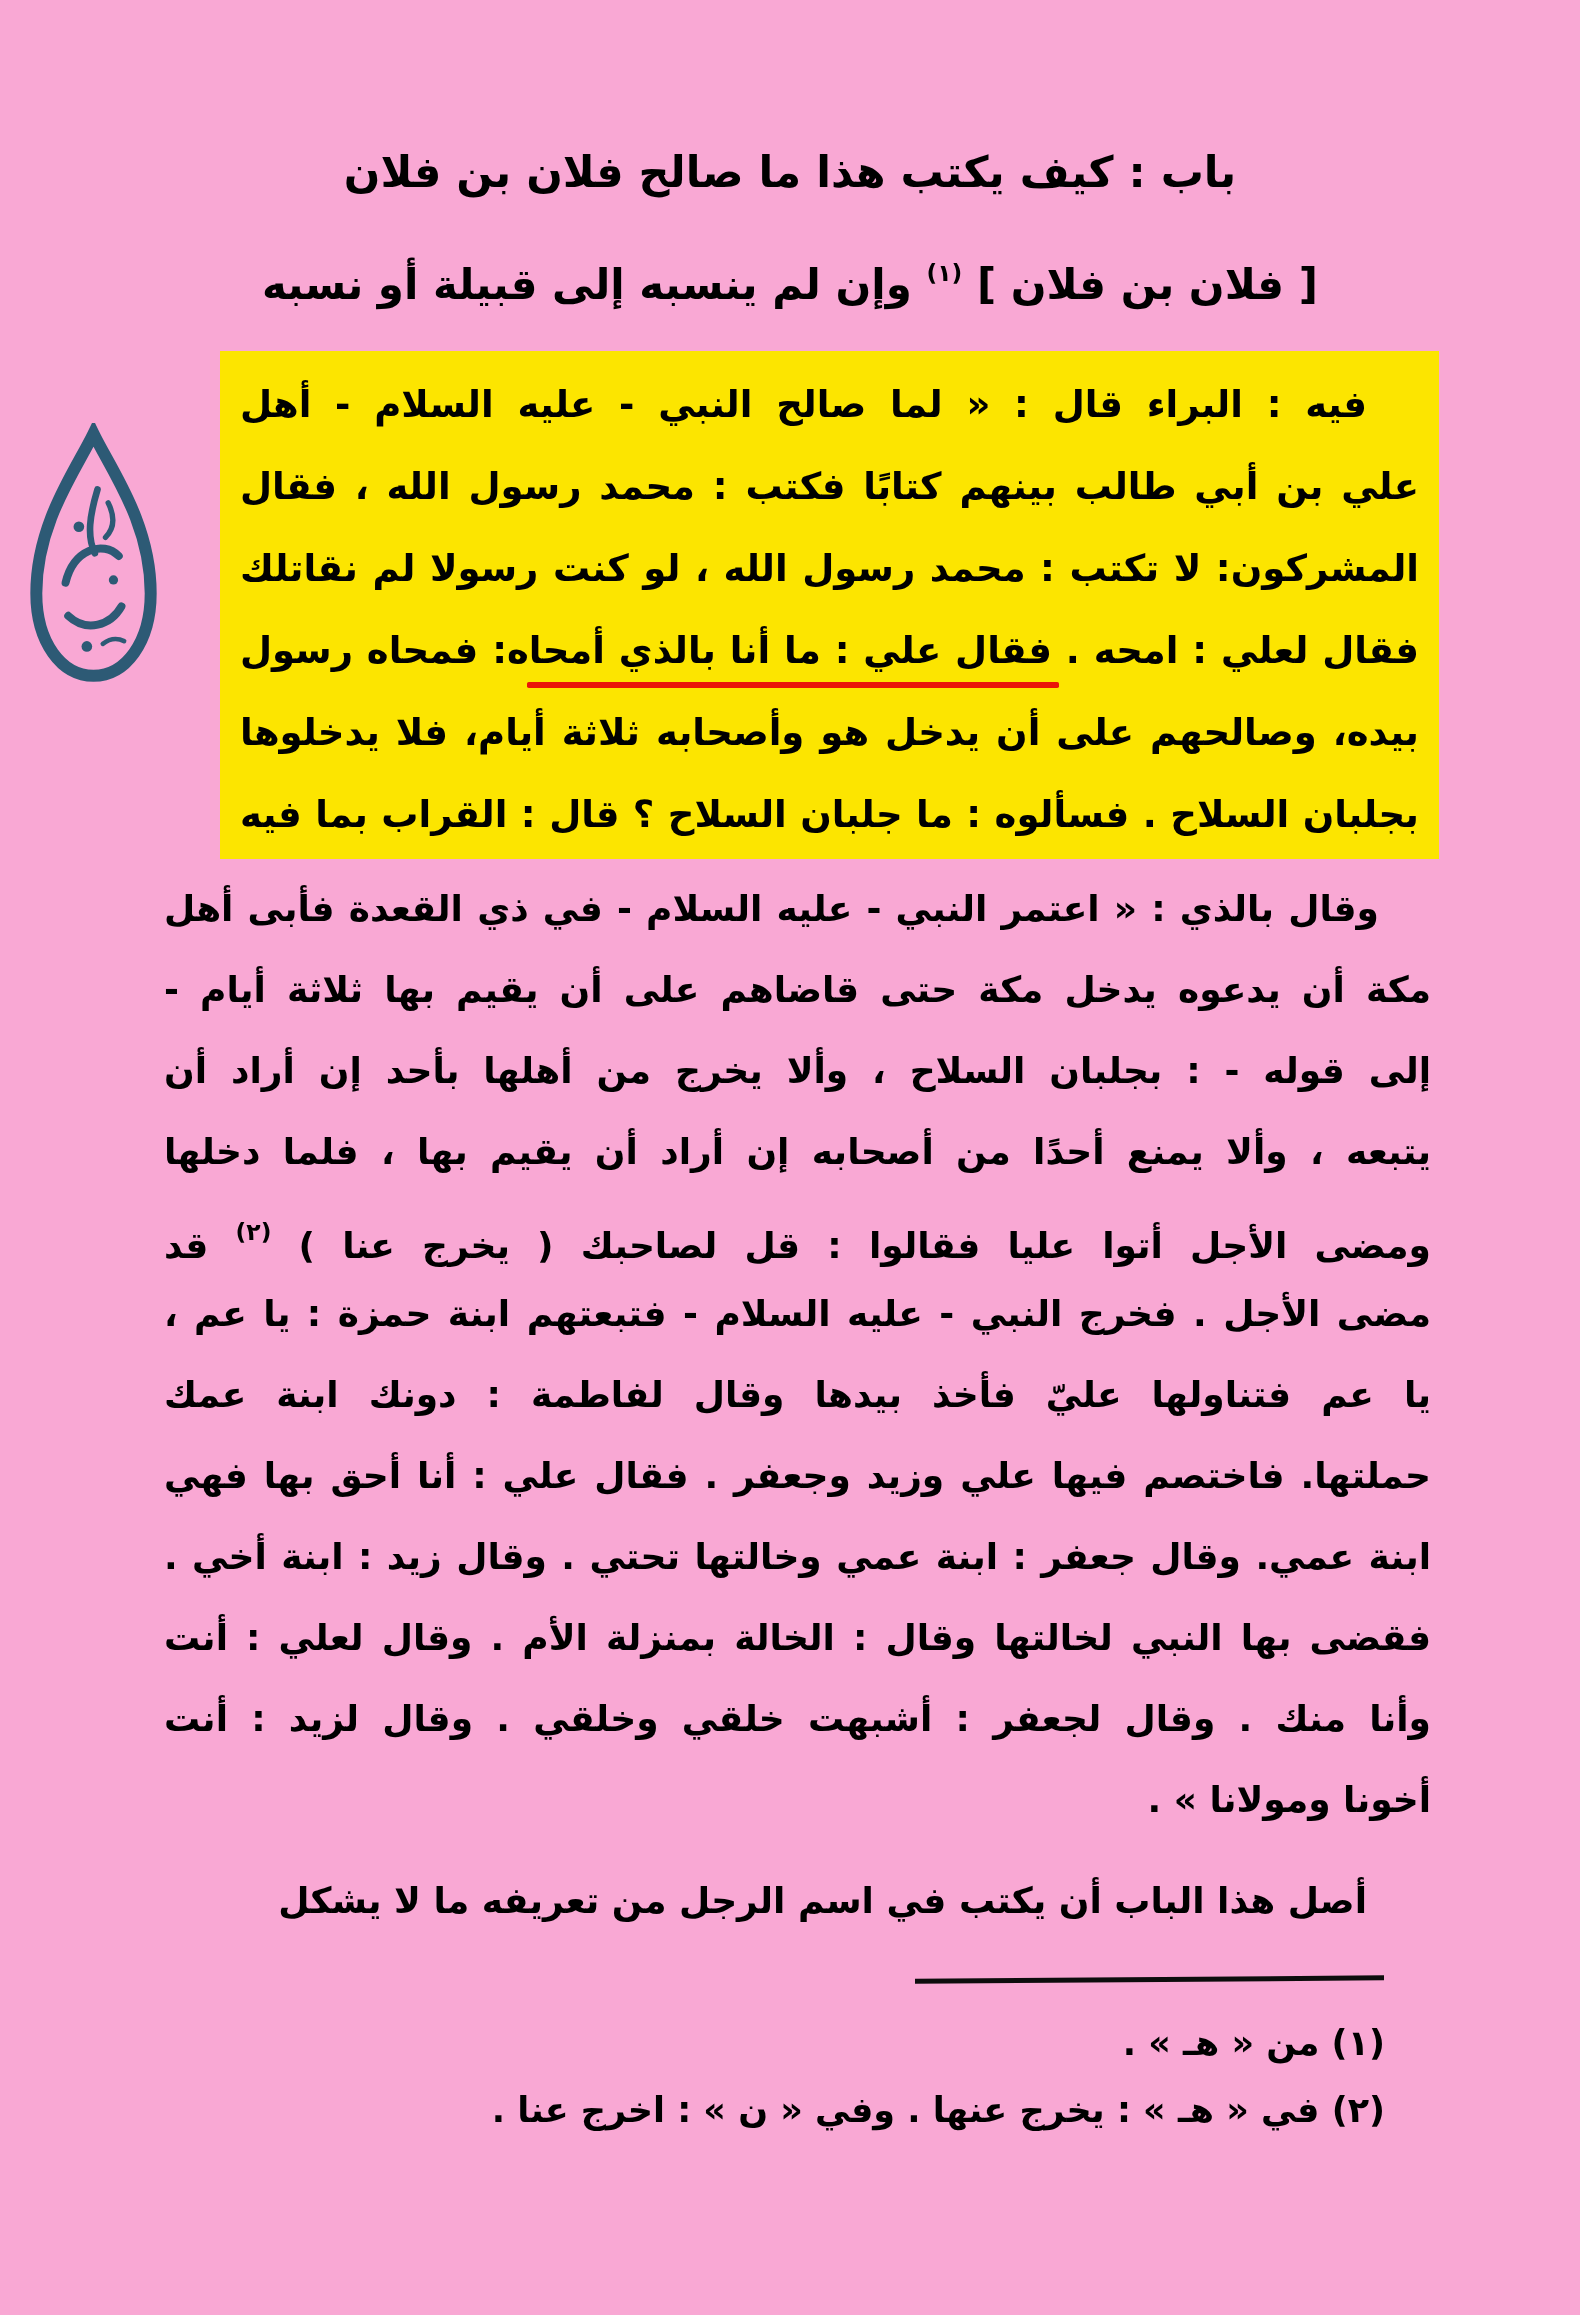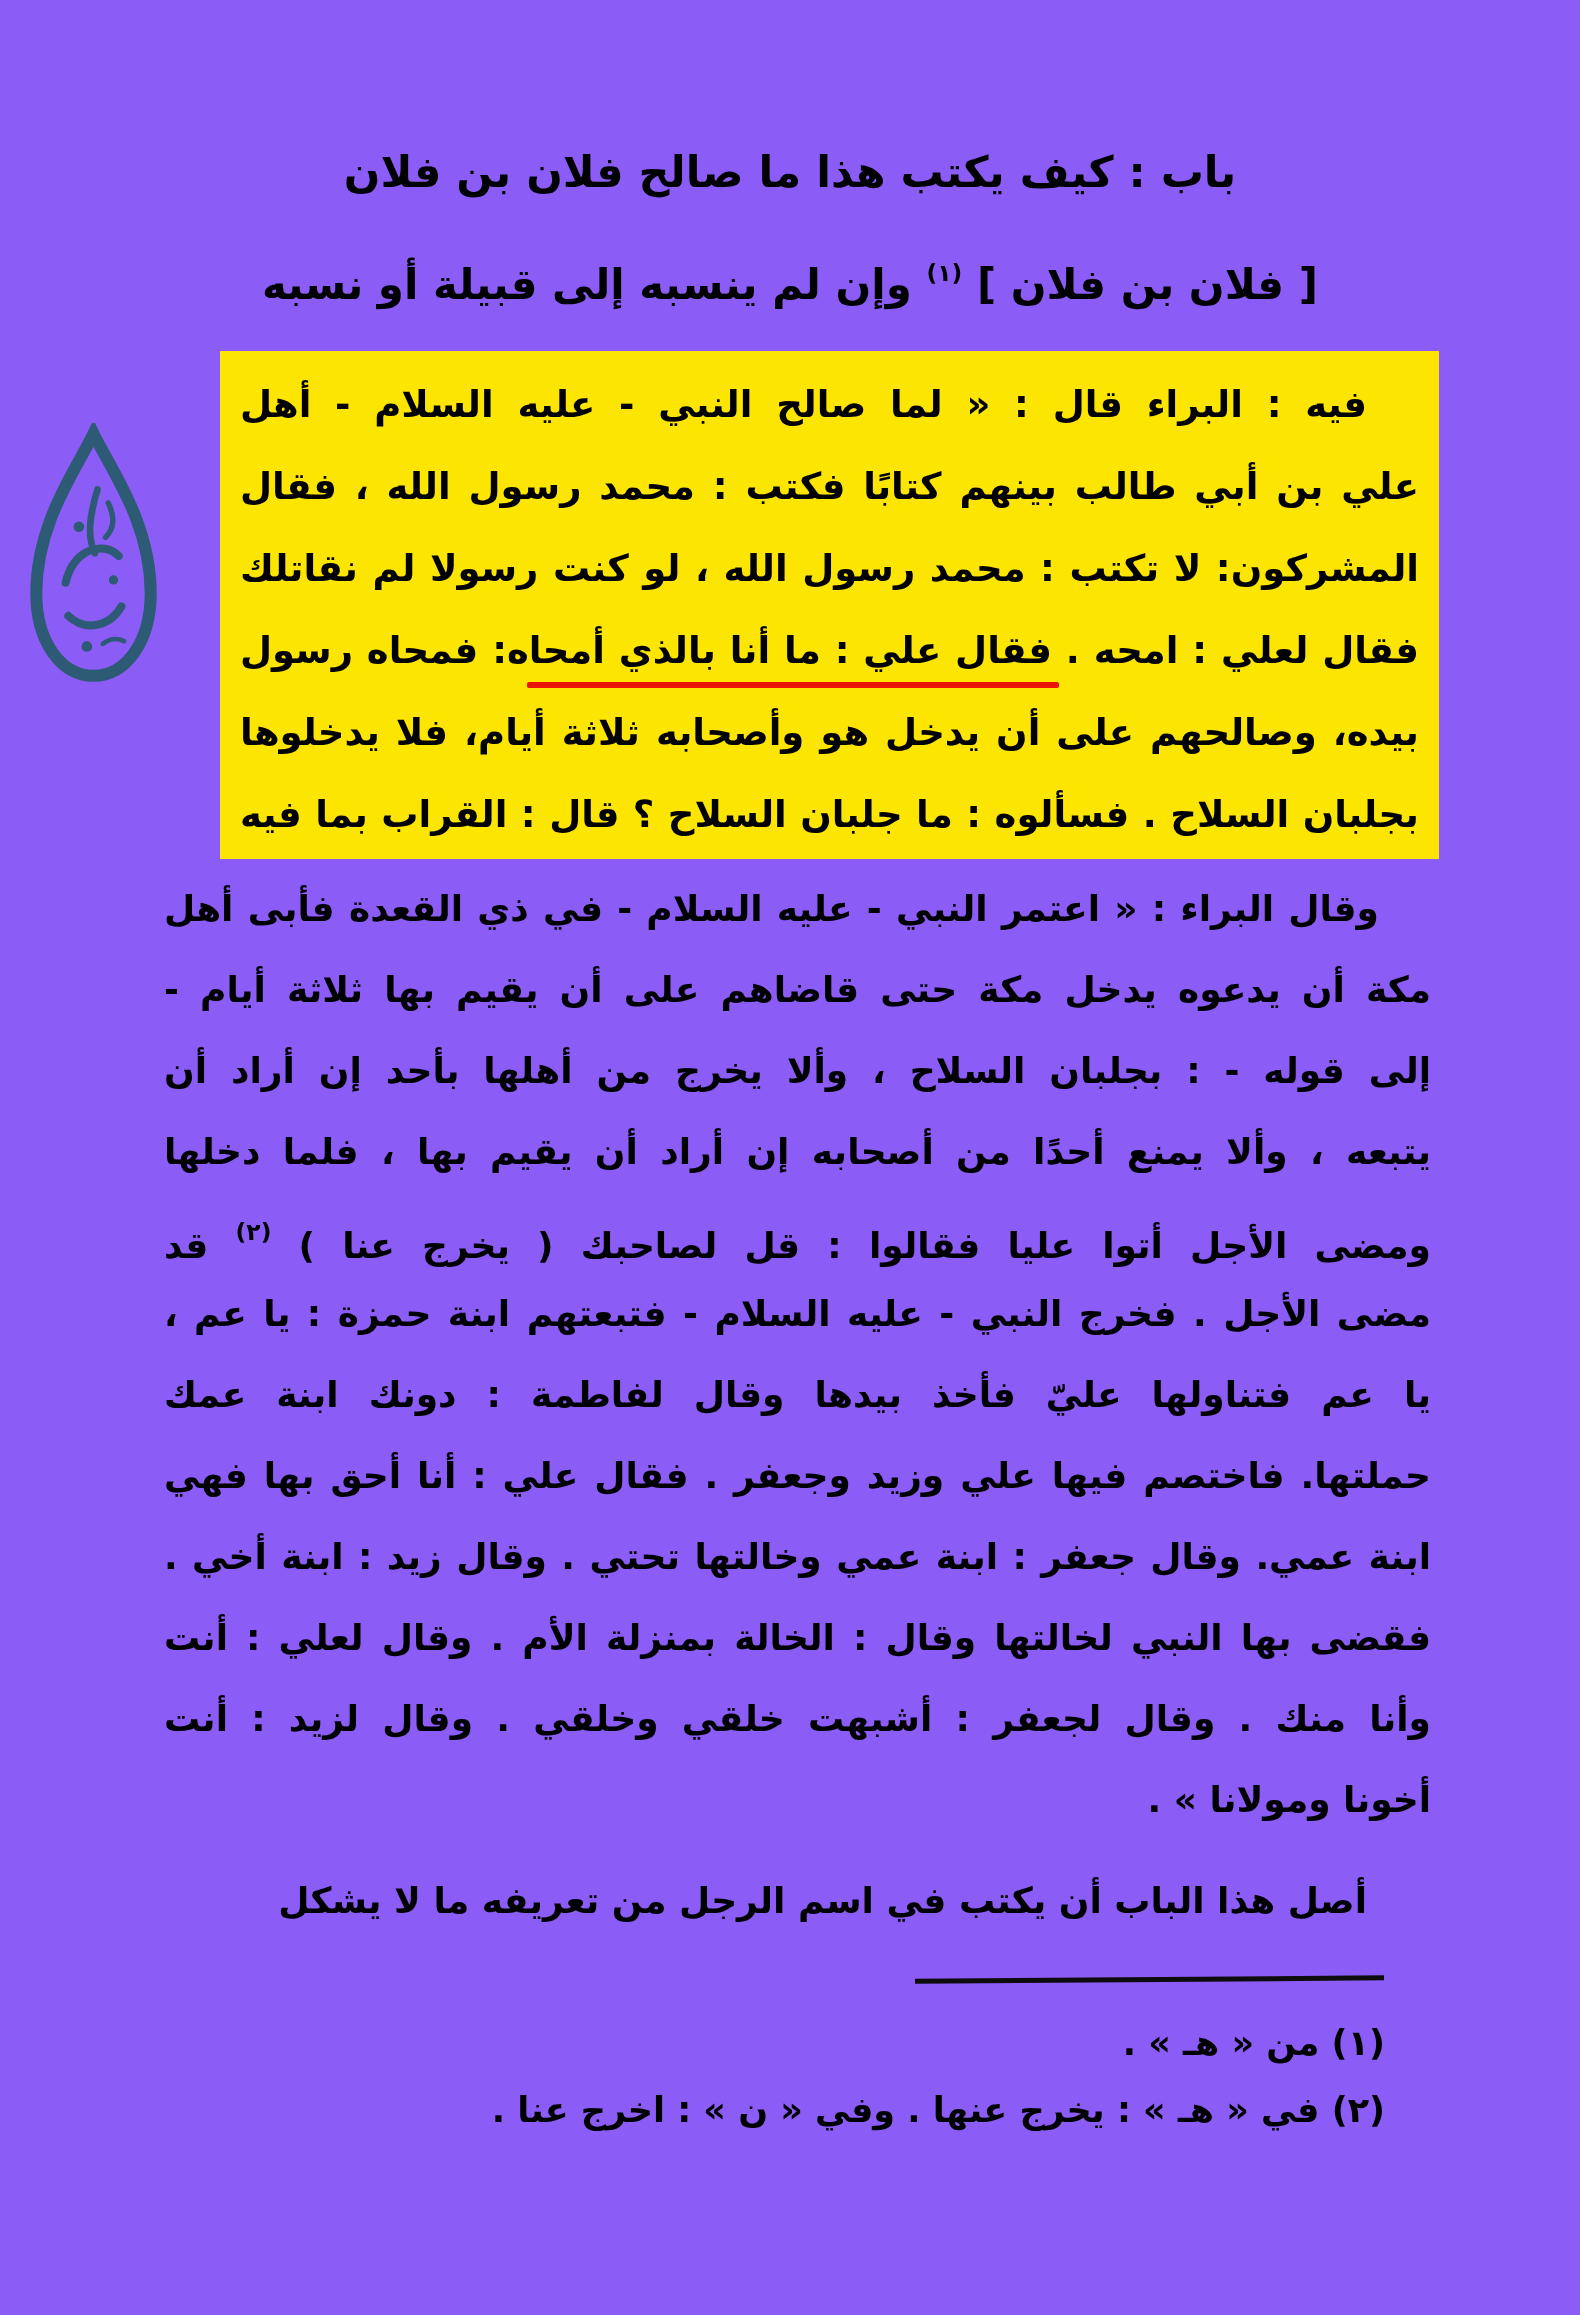--- a/index.html
+++ b/index.html
@@ -1,20 +1,20 @@
 <!DOCTYPE html>
 <html style="font-size:14.5px"><head>
 <meta charset="utf-8">
 <style>
   html,body { margin:0; padding:0; background:#ffffff; }
   .page {
     position: relative;
     width: 1580px;
     height: 2316px;
-    background: #8b5cf6;
+    background: #f9a8d4;
     overflow: hidden;
     font-family: "DejaVu Sans", sans-serif;
     direction: rtl;
     color: #000;
   }
   .title1 {
     position: absolute;
     top: 125px; left: 0; width: 100%;
     text-align: center;
     font-size: 43px; font-weight: bold;
@@ -136,21 +136,21 @@
       <div class="tline"><span>علي بن أبي طالب بينهم كتابًا فكتب : محمد رسول الله ، فقال</span></div>
       <div class="tline"><span>المشركون: لا تكتب : محمد رسول الله ، لو كنت رسولا لم نقاتلك .</span></div>
       <div class="tline"><span>فقال لعلي : امحه . فقال علي : ما أنا بالذي أمحاه: فمحاه رسول الله</span></div>
       <div class="tline"><span>بيده، وصالحهم على أن يدخل هو وأصحابه ثلاثة أيام، فلا يدخلوها إلا</span></div>
       <div class="tline"><span>بجلبان السلاح . فسألوه : ما جلبان السلاح ؟ قال : القراب بما فيه » .</span></div>
     </div>
 
   <div class="redline" style="background: rgb(234, 21, 8);"></div>
 
   <div class="body-block" id="body-lines">
-      <div class="tline indent"><span>وقال البراء : « اعتمر النبي - عليه السلام - في ذي القعدة فأبى أهل</span></div>
+      <div class="tline indent"><span>وقال بالذي : « اعتمر النبي - عليه السلام - في ذي القعدة فأبى أهل</span></div>
       <div class="tline"><span>مكة أن يدعوه يدخل مكة حتى قاضاهم على أن يقيم بها ثلاثة أيام -</span></div>
       <div class="tline"><span>إلى قوله - : بجلبان السلاح ، وألا يخرج من أهلها بأحد إن أراد أن</span></div>
       <div class="tline"><span>يتبعه ، وألا يمنع أحدًا من أصحابه إن أراد أن يقيم بها ، فلما دخلها</span></div>
       <div class="tline"><span>ومضى الأجل أتوا عليا فقالوا : قل لصاحبك ( يخرج عنا ) </span><sup class="fnref">(٢)</sup><span> قد</span></div>
       <div class="tline"><span>مضى الأجل . فخرج النبي - عليه السلام - فتبعتهم ابنة حمزة : يا عم ،</span></div>
       <div class="tline"><span>يا عم فتناولها عليّ فأخذ بيدها وقال لفاطمة : دونك ابنة عمك</span></div>
       <div class="tline"><span>حملتها. فاختصم فيها علي وزيد وجعفر . فقال علي : أنا أحق بها فهي</span></div>
       <div class="tline"><span>ابنة عمي. وقال جعفر : ابنة عمي وخالتها تحتي . وقال زيد : ابنة أخي .</span></div>
       <div class="tline"><span>فقضى بها النبي لخالتها وقال : الخالة بمنزلة الأم . وقال لعلي : أنت مني</span></div>
       <div class="tline"><span>وأنا منك . وقال لجعفر : أشبهت خلقي وخلقي . وقال لزيد : أنت</span></div>

